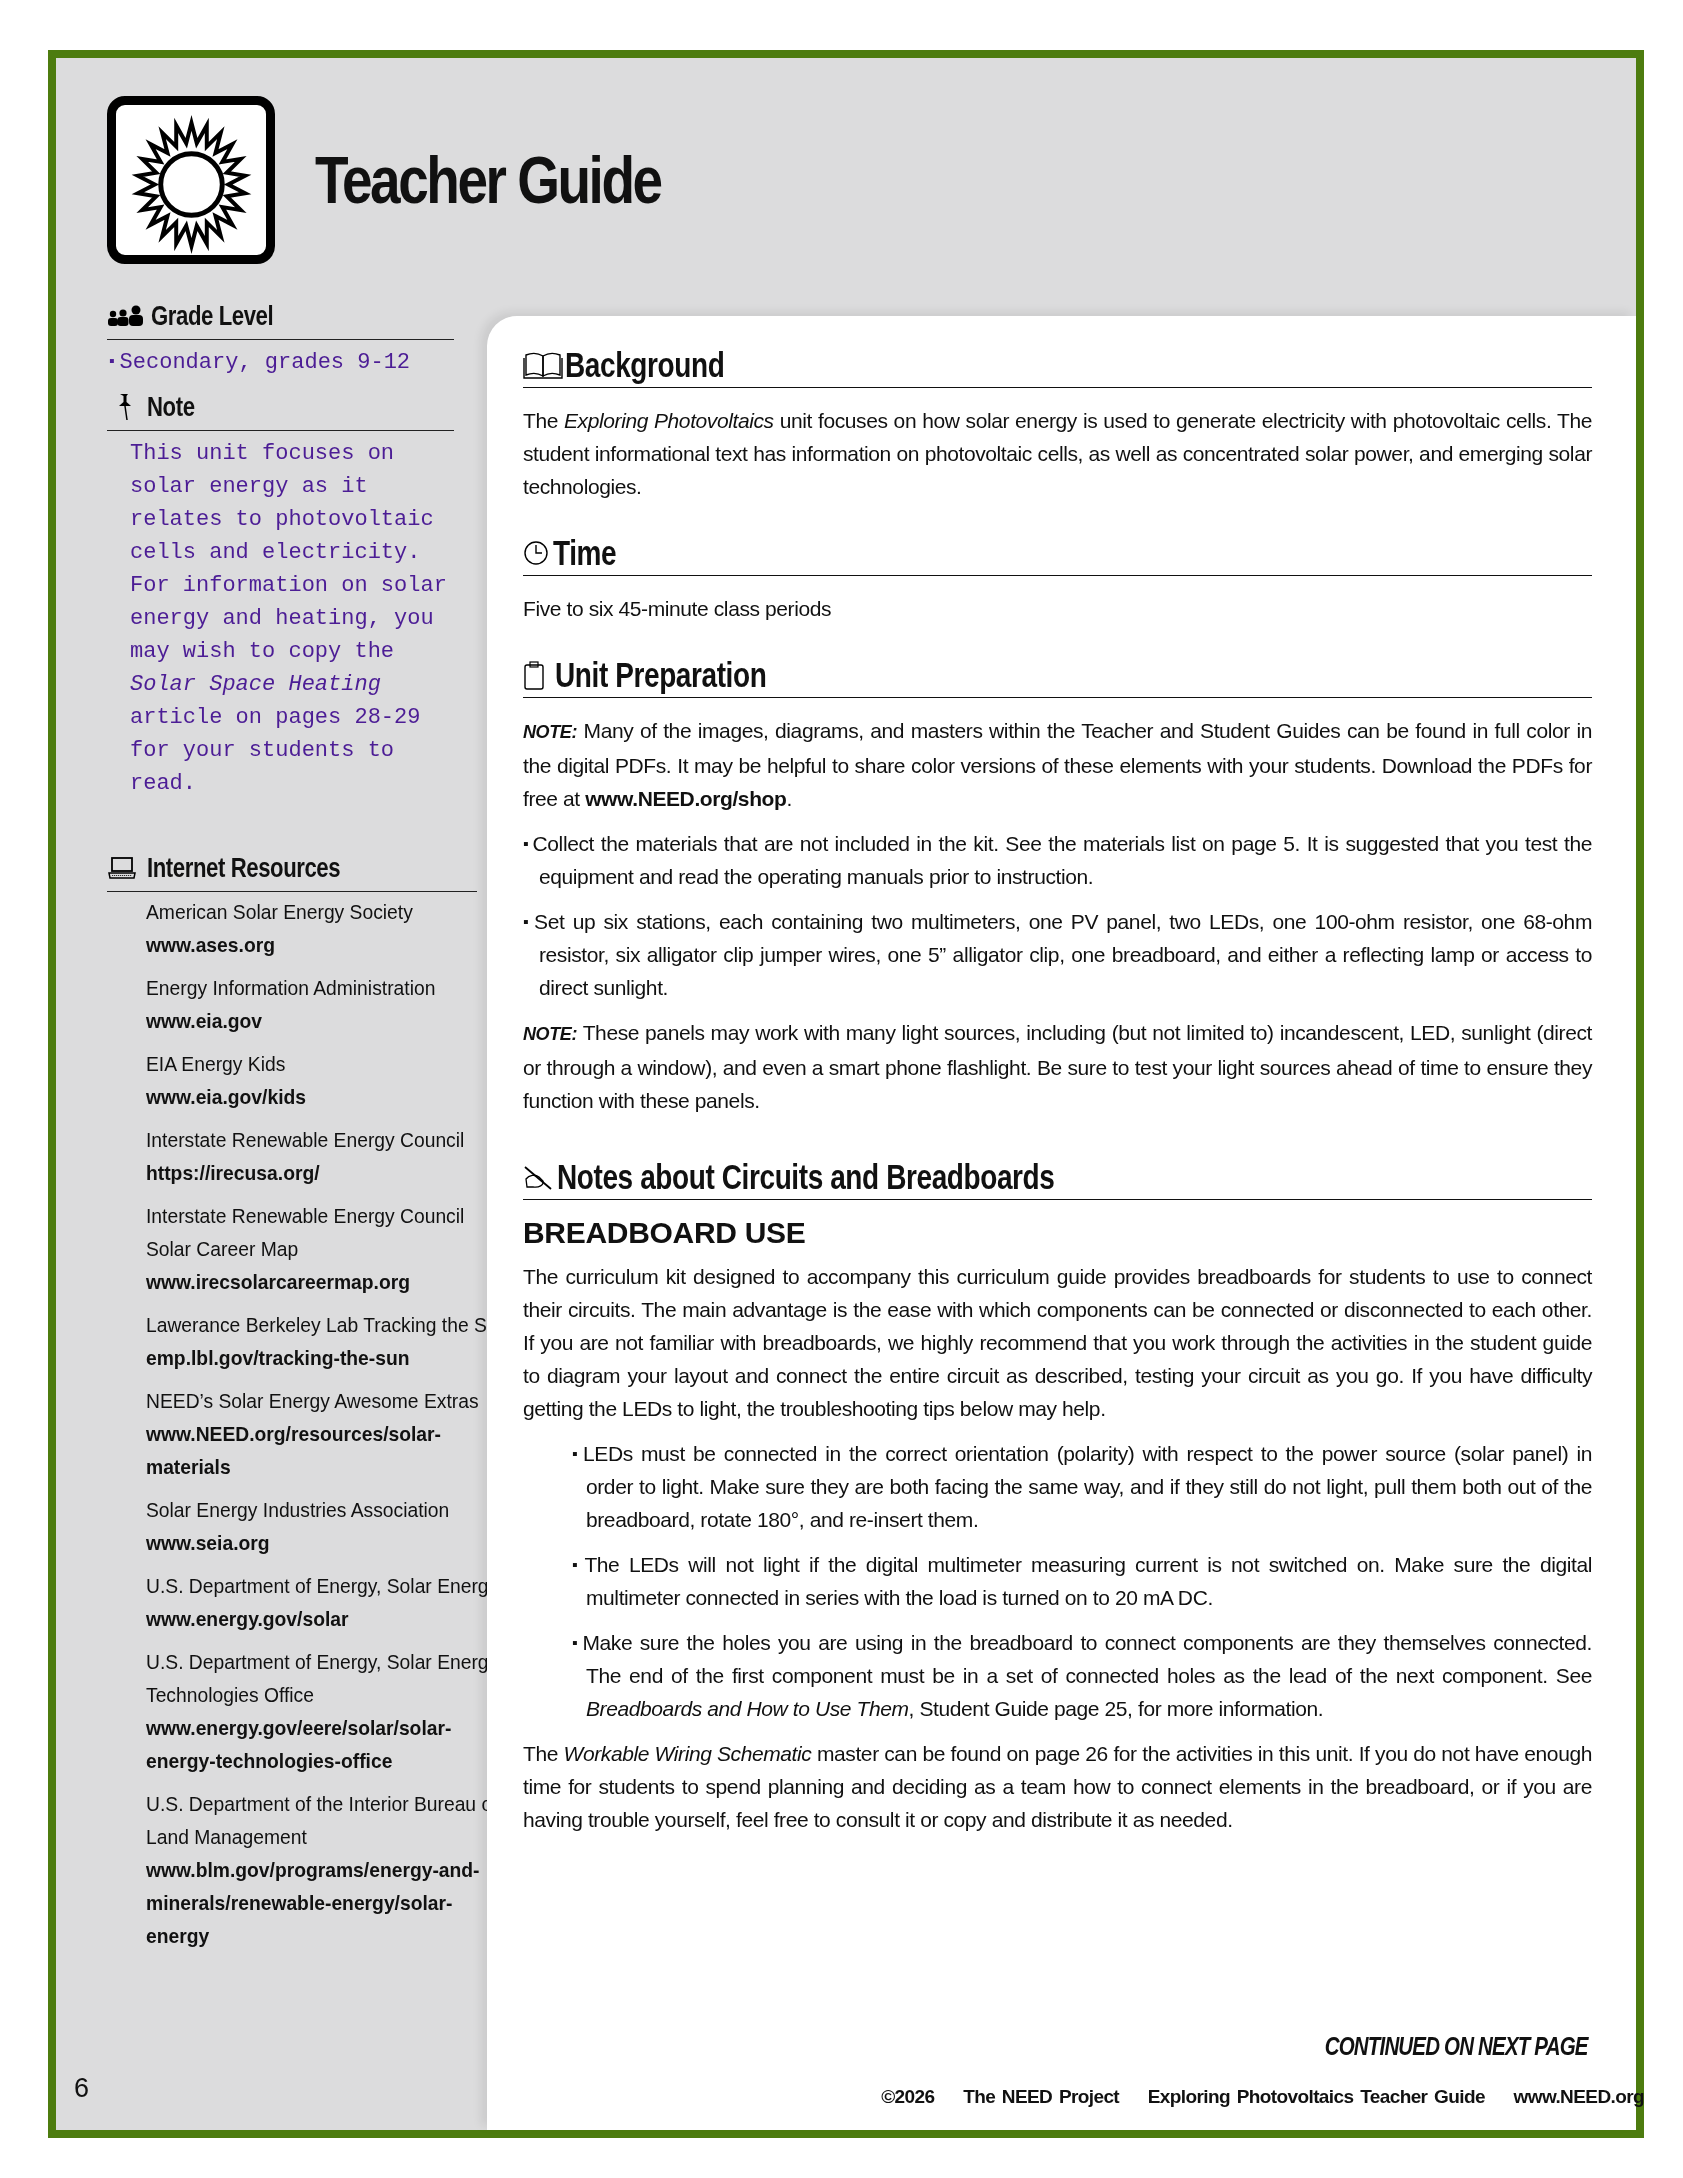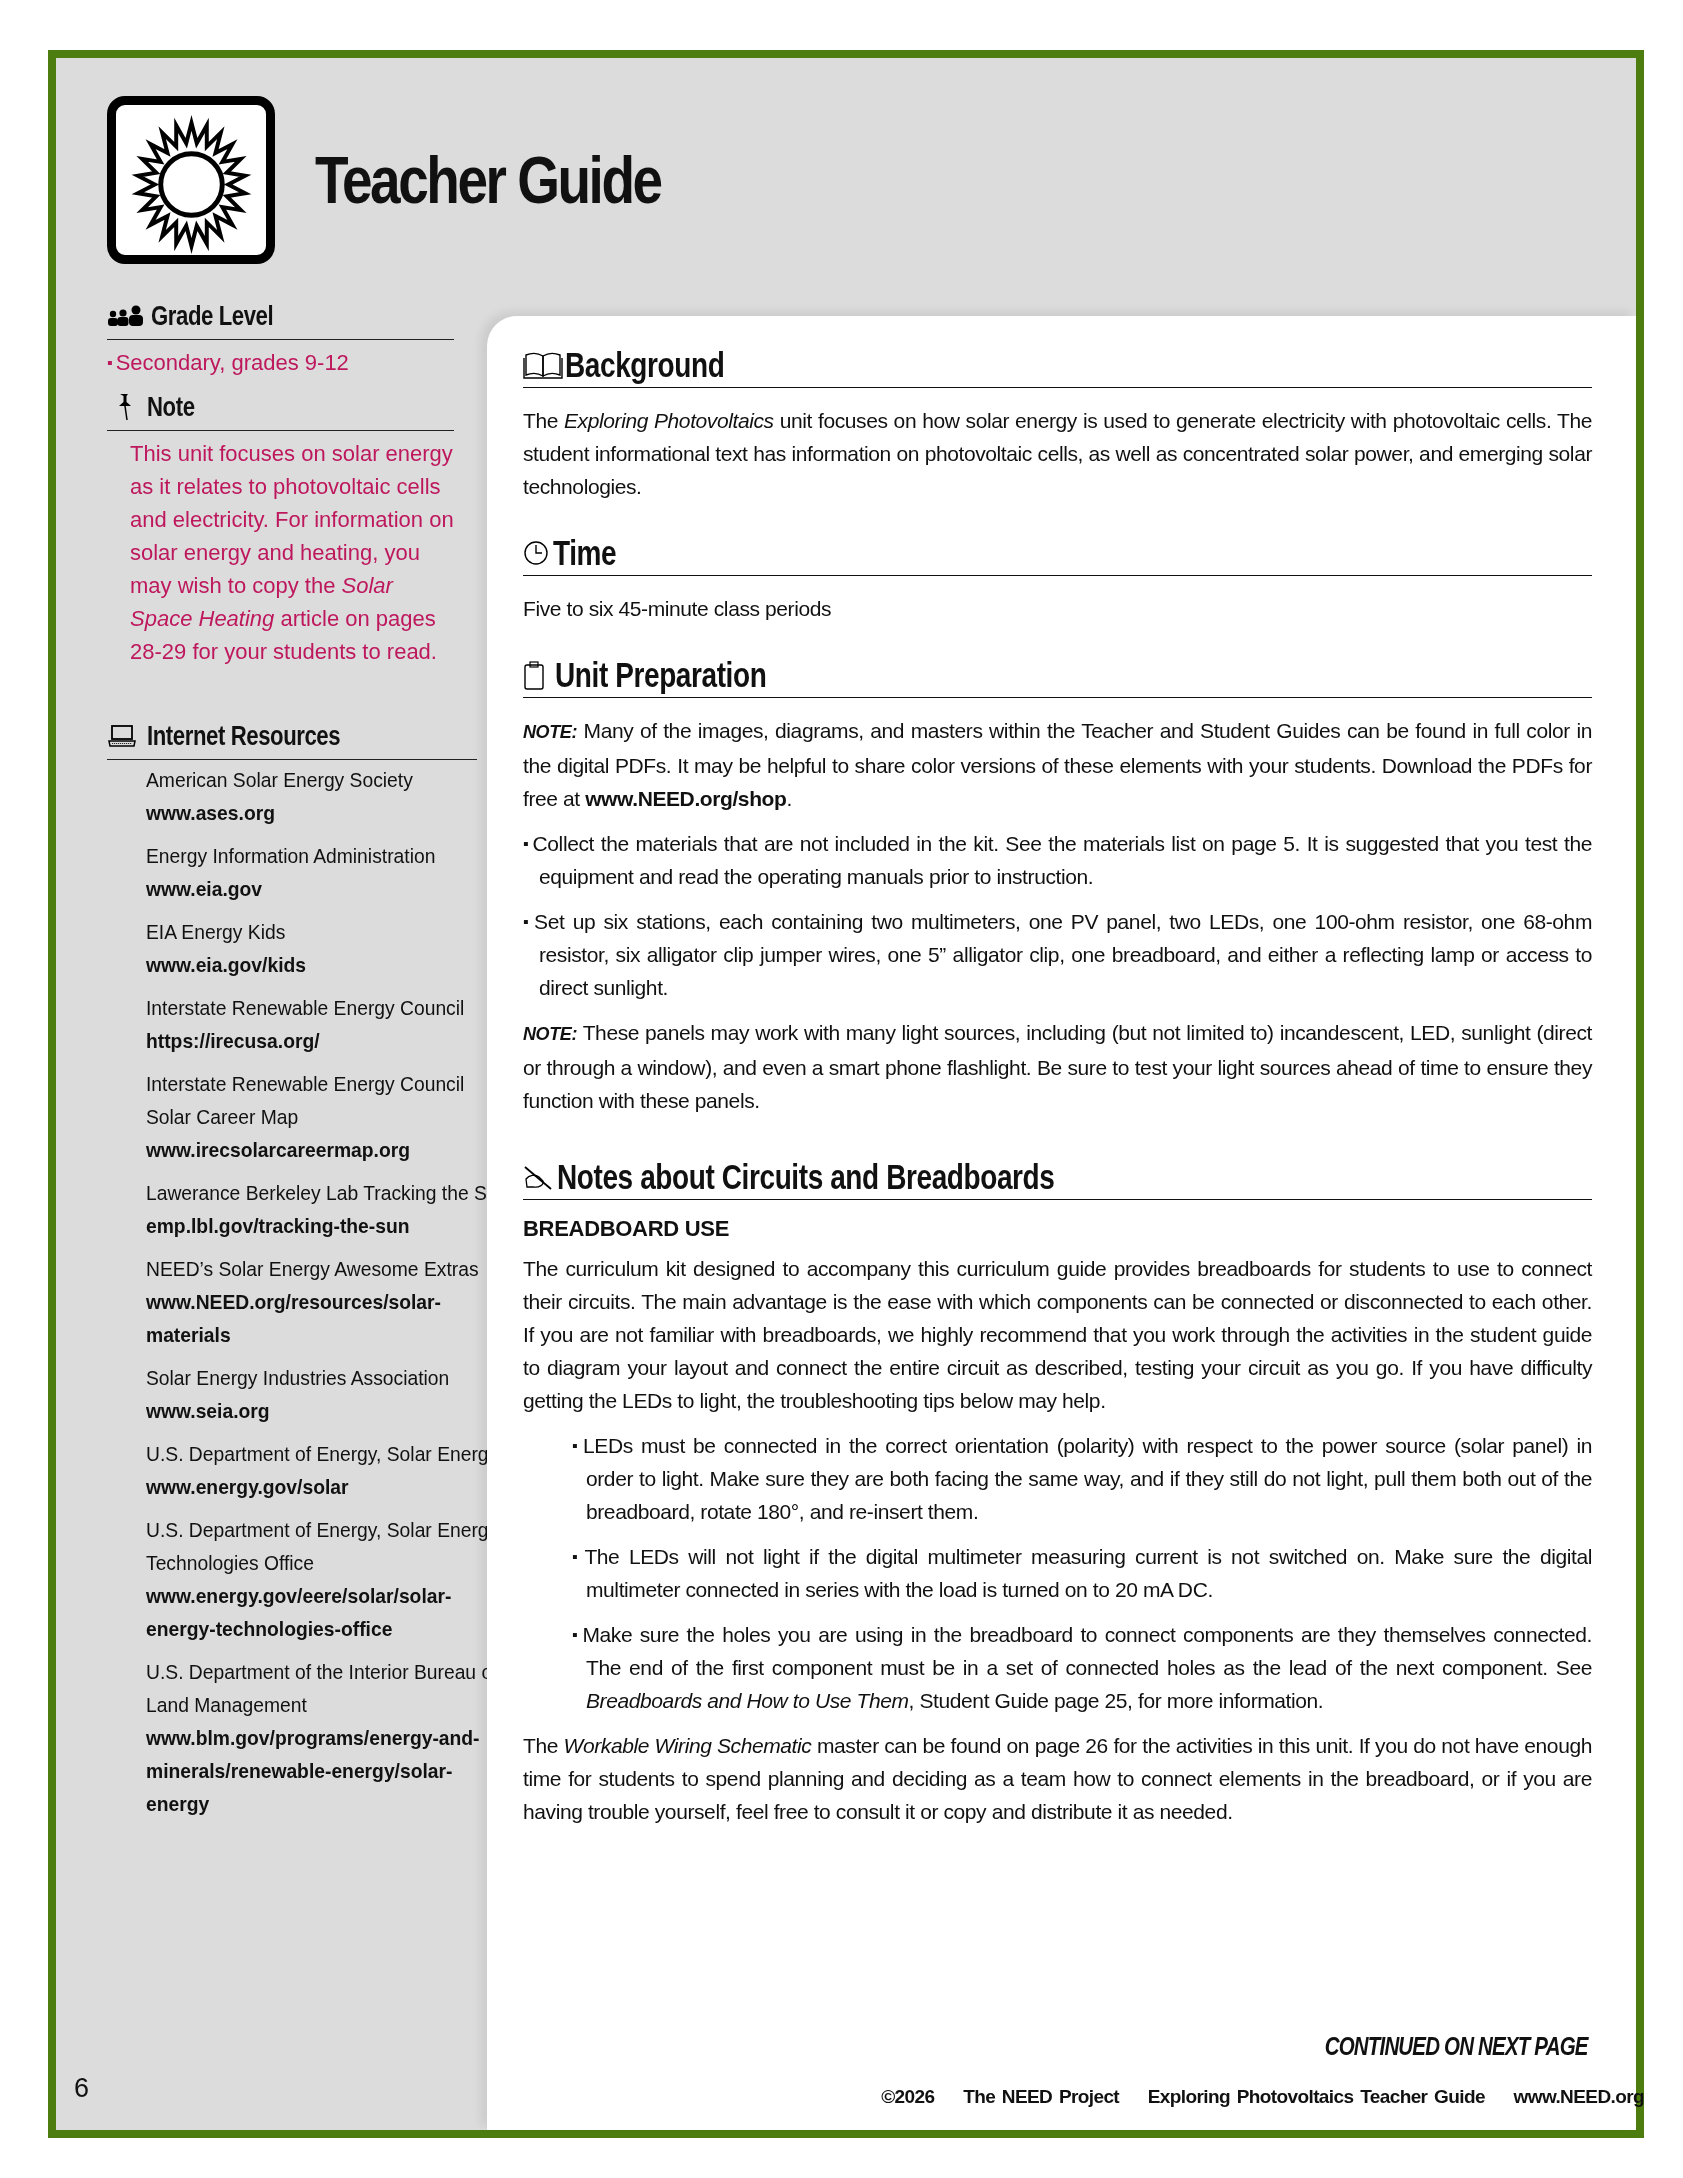--- a/index.html
+++ b/index.html
@@ -12,37 +12,37 @@
   .logo svg { position:absolute; left:5px; top:10px; }
   .title { position:absolute; left:259px; top:83px; font-family:"Liberation Sans Narrow","Liberation Sans", sans-serif;
            font-weight:bold; font-size:67px; letter-spacing:-3px; transform:scaleX(0.82); transform-origin:left center; margin:0; }
   .panel { position:absolute; left:431px; top:258px; right:0; bottom:0; background:#fff;
            border-top-left-radius:30px; box-shadow:-6px -4px 10px rgba(0,0,0,0.08); }
   .sidebar { position:absolute; left:51px; top:238px; width:347px; }
   .sb-head { display:flex; align-items:center; font-weight:bold; font-size:27px; height:40px;
              border-bottom:1.5px solid #222; padding-bottom:3px; }
   .sb-head .t { display:inline-block; transform:scaleX(0.82); transform-origin:left center; letter-spacing:-0.5px; }
   .sb-head .ic { margin-right:4px; display:inline-flex; align-items:center; }
-  .sb-text { font-size:22px; line-height:33px; color:#be185d; }
+  .sb-text { font-size:22px; line-height:33px; color:#4c1d95;font-family:Liberation Mono, monospace; }
   .bullet::before { content:"\25AA"; font-size:16px; margin-right:3px; vertical-align:2px; }
   .res-name { font-size:19.3px; line-height:33px; }
   .res-url { font-size:19.3px; line-height:33px; font-weight:bold; }
   .res { margin-bottom:10px; }
   .page-num { position:absolute; left:18px; bottom:26px; font-size:27px; }
   .main { position:absolute; left:467px; top:287px; width:1069px; }
   .m-head { display:flex; align-items:center; height:40px; font-weight:bold; font-size:35px;
             border-bottom:1.5px solid #111; padding-bottom:2px; margin-bottom:16px; }
   .m-head .t { display:inline-block; transform:scaleX(0.80); transform-origin:left center; letter-spacing:-0.5px; white-space:nowrap; }
   .m-head .ic { display:inline-flex; align-items:center; margin-right:2px; }
   .p { font-size:21px; line-height:33px; margin:0 0 12px 0; text-align:justify; letter-spacing:-0.4px; }
   .p.b { padding-left:16px; text-indent:-16px; }
   .p.sub { padding-left:63px; text-indent:-14px; }
   .p .lead { font-weight:bold; font-style:italic; font-size:18px; }
   .section { margin-bottom:30px; }
-  .subhead { font-weight:bold; font-size:22px; letter-spacing:-0.3px; margin:4px 0 10px 0; }
+  .subhead { font-weight:bold; font-size:30px; letter-spacing:-0.3px; margin:4px 0 10px 0; }
   .cont { position:absolute; right:48px; bottom:69px; font-weight:bold; font-style:italic; font-size:25px;
           letter-spacing:-1px; transform:scaleX(0.82); transform-origin:right center; }
   .footer { position:absolute; right:-8px; bottom:22px; font-size:19px; font-weight:bold; letter-spacing:-0.6px; word-spacing:2px; }
   .footer span { margin-left:22px; }
 </style>
 </head>
 <body>
 
 <div class="frame">
 

